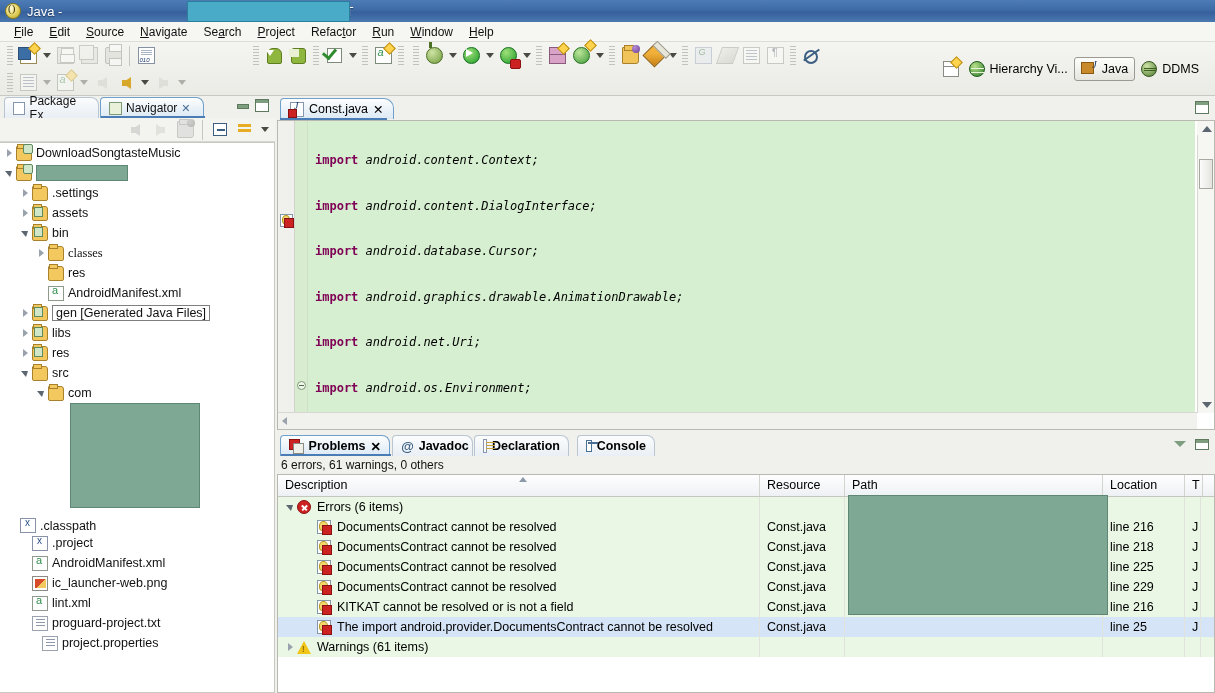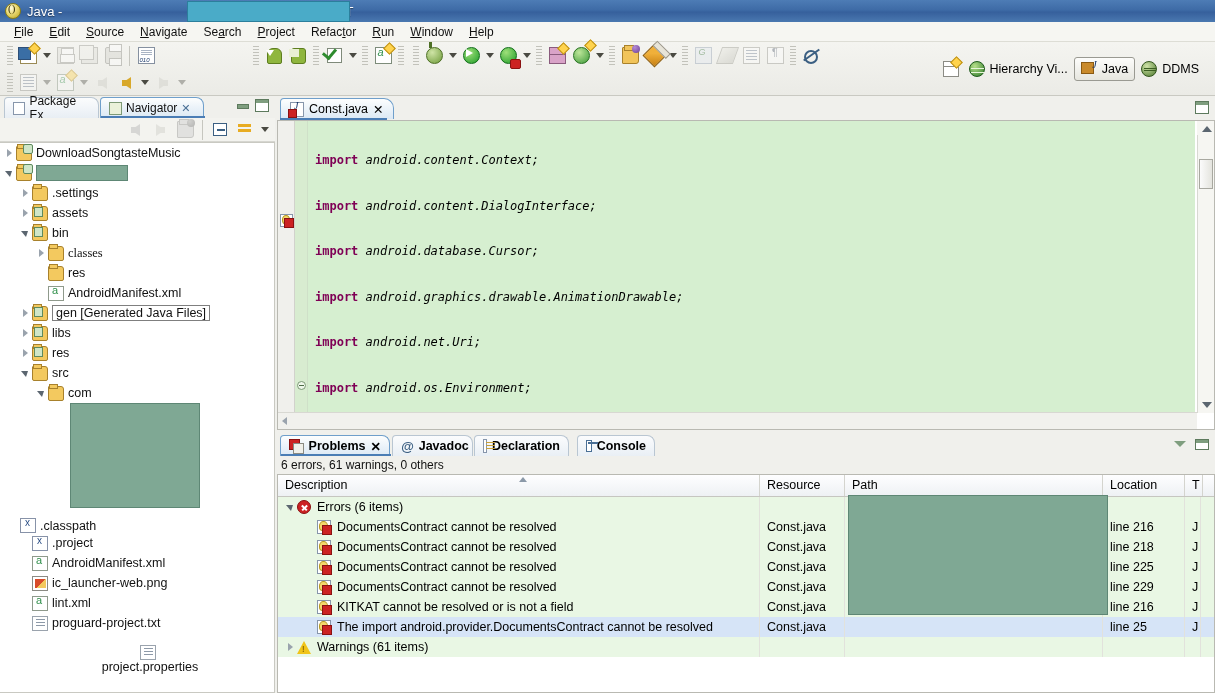--- a/index.html
+++ b/index.html
@@ -599,21 +599,21 @@
         <div class="trow2" style="padding-left: 16px;">
           <span class="twist "></span>
           <span class="ticon ic-xml"></span>
           <span class="tlabel">lint.xml</span>
         </div>
         <div class="trow2" style="padding-left: 16px;">
           <span class="twist "></span>
           <span class="ticon ic-txt"></span>
           <span class="tlabel">proguard-project.txt</span>
         </div>
-        <div class="trow2" style="padding-left: 26px; flex-direction: column;">
+        <div class="trow2" style="padding-left: 26px;">
           <span class="twist "></span>
           <span class="ticon ic-txt"></span>
           <span class="tlabel">project.properties</span>
         </div>
       </div>
   </div>
 </div>
 
 <div class="sash-v"></div>
 

